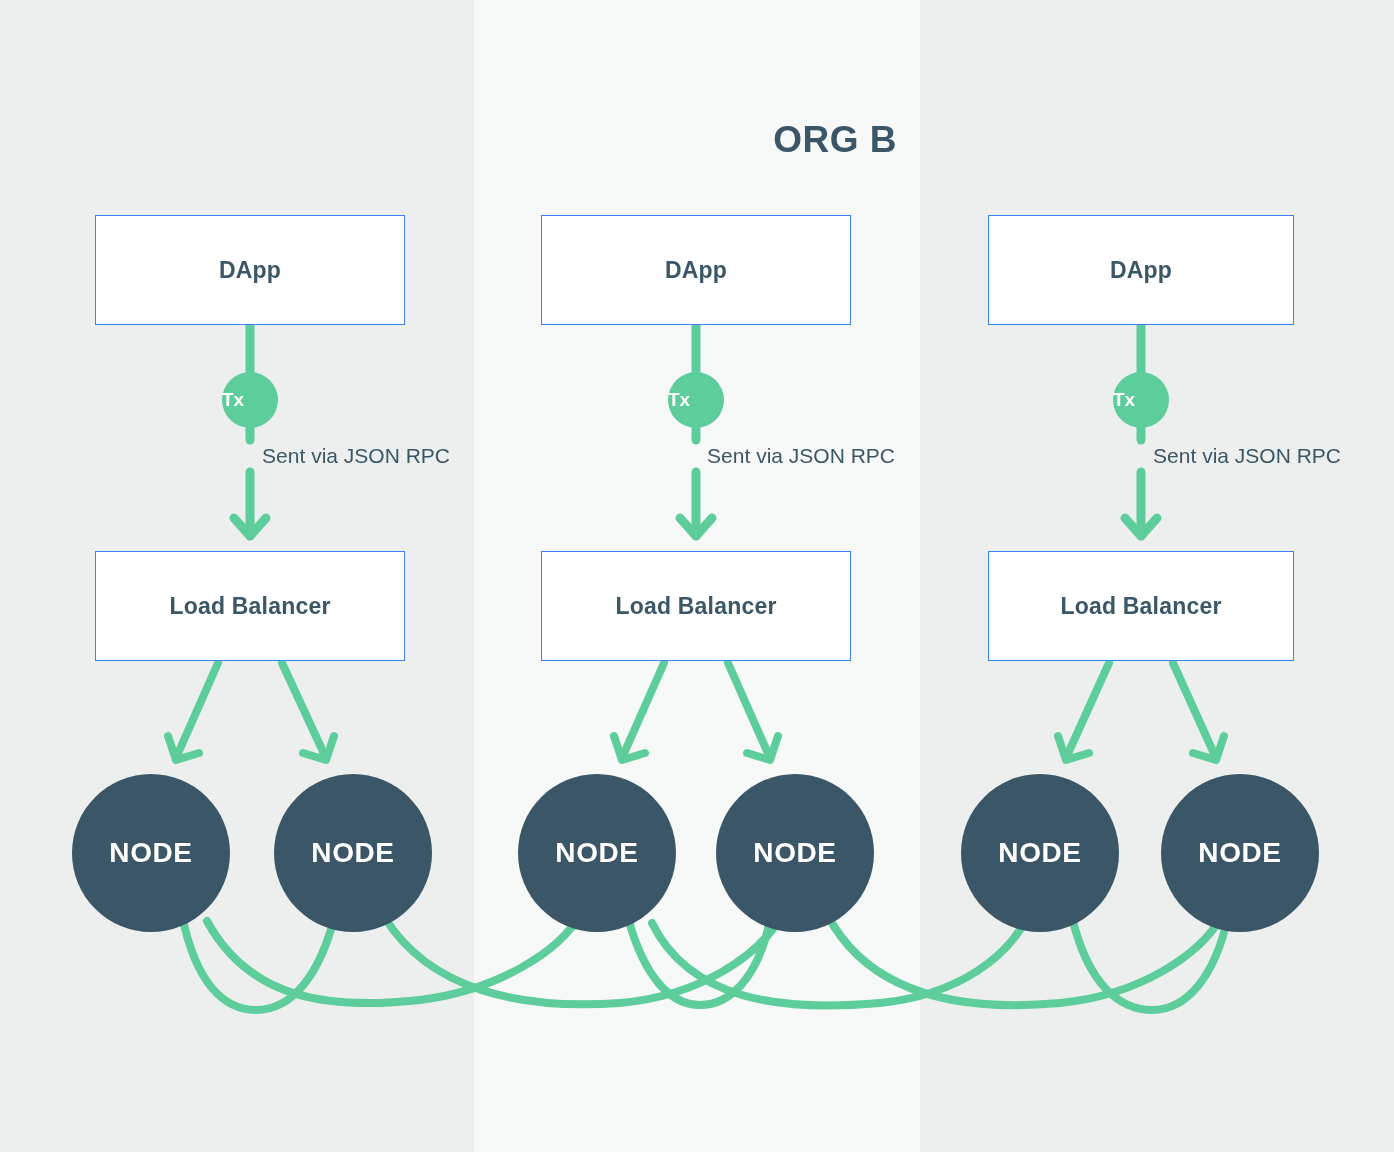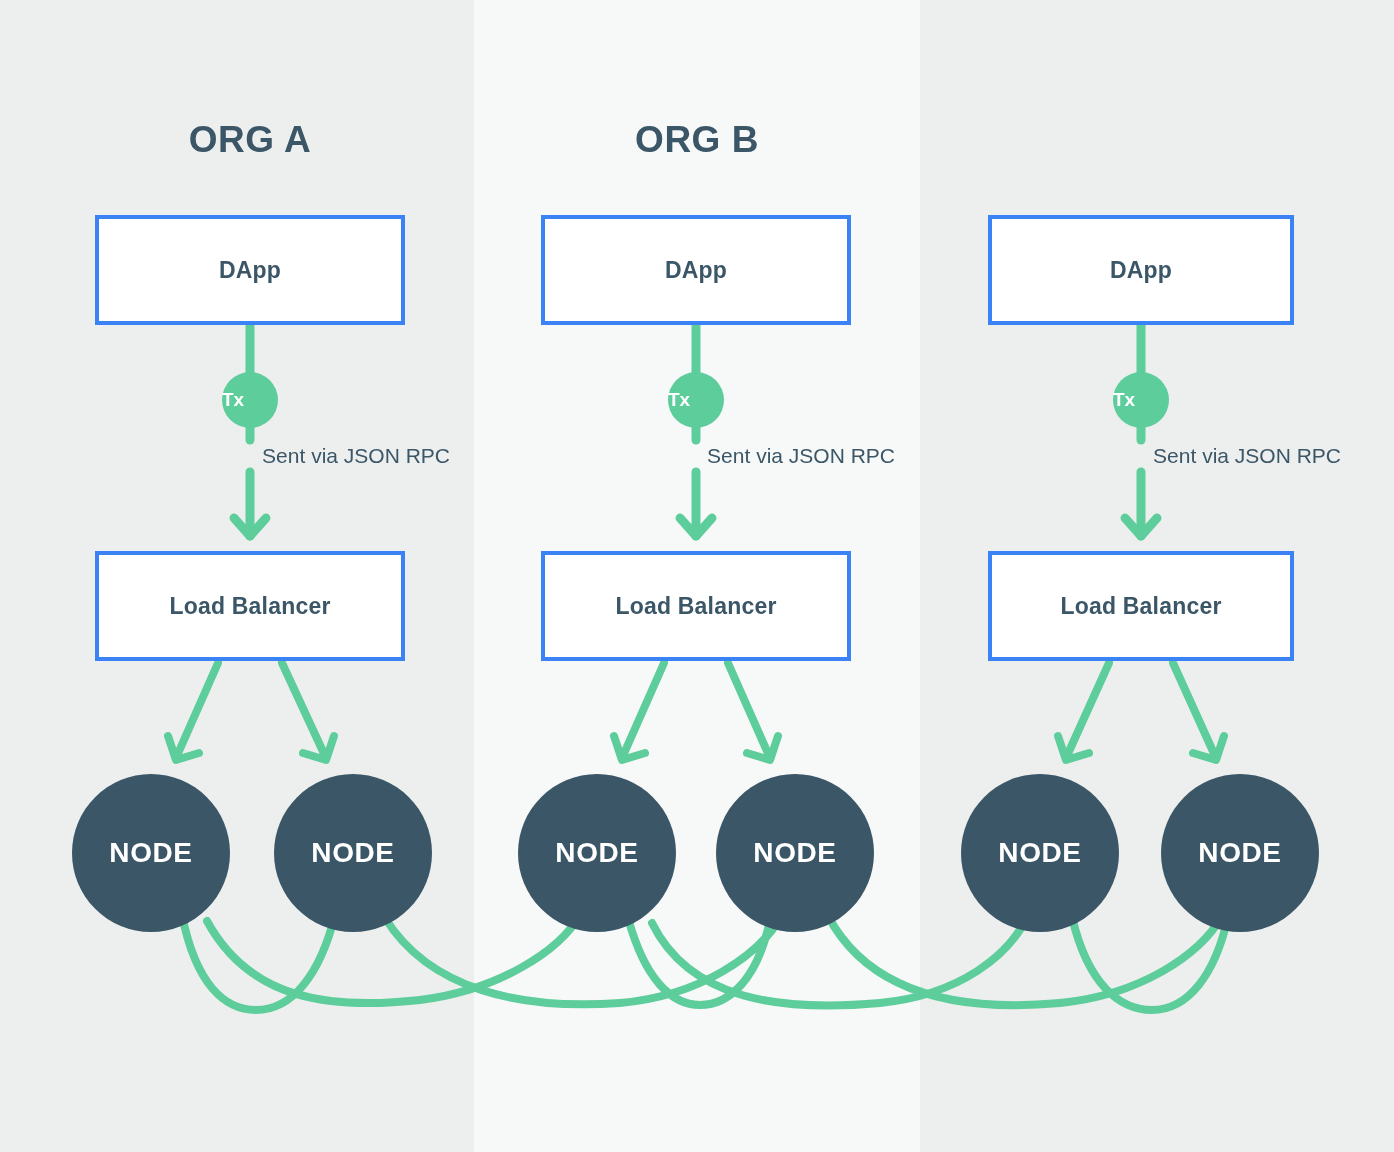--- a/index.html
+++ b/index.html
@@ -41,28 +41,28 @@
     font-size: 37px;
     font-weight: bold;
     letter-spacing: 0.5px;
     color: #3b5667;
     top: 117px;
     height: 46px;
     line-height: 46px;
     white-space: nowrap;
   }
   #org-title-a { left: 50px;  width: 400px; }
-  #org-title-b { left: 497px; width: 400px; }
+  #org-title-b { left: 497px; width: 400px; text-align: right; }
   #org-title-c { left: 941px; width: 400px; }
 
   .box {
     position: absolute;
     box-sizing: border-box;
     background: #ffffff;
-    border: 4px solid #3b82f6;
+    border: 1px solid #3b82f6;
     display: flex;
     align-items: center;
     justify-content: center;
     color: #3b5667;
     font-weight: bold;
     font-size: 23px;
     letter-spacing: 0.2px;
   }
   .dapp-box { top: 215px; height: 110px; }
   .lb-box   { top: 551px; height: 110px; }
@@ -172,21 +172,20 @@
       <path d="M 182,915 C 196,985 225,1010 256,1010 C 292,1010 320,975 335,915" stroke-width="8"></path>
       <path d="M 207,921 C 250,1000 330,1010 420,1000 C 500,990 560,950 580,915" stroke-width="8"></path>
       <path d="M 385,918 C 430,990 520,1010 620,1003 C 700,996 760,955 782,915" stroke-width="8"></path>
       <path d="M 628,918 C 645,980 672,1005 700,1005 C 730,1005 758,978 770,920" stroke-width="8"></path>
       <path d="M 652,923 C 690,1000 780,1012 880,1003 C 960,995 1010,955 1028,915" stroke-width="8"></path>
       <path d="M 828,916 C 870,995 960,1012 1060,1003 C 1140,995 1200,955 1222,916" stroke-width="8"></path>
       <path d="M 1072,917 C 1088,985 1120,1010 1152,1010 C 1188,1010 1215,975 1228,917" stroke-width="8"></path>
     </g>
   </svg>
 
-  <div class="org-title" id="org-title-a">ORG A</div>
   <div class="box dapp-box" id="dapp-a">
     <span>DApp</span>
   </div>
   <div class="tx-badge" id="tx-a">
     <span>Tx</span>
   </div>
   <div class="rpc-label" id="rpc-a">Sent via JSON RPC</div>
   <div class="box lb-box" id="lb-a">
     <span>Load Balancer</span>
   </div>

